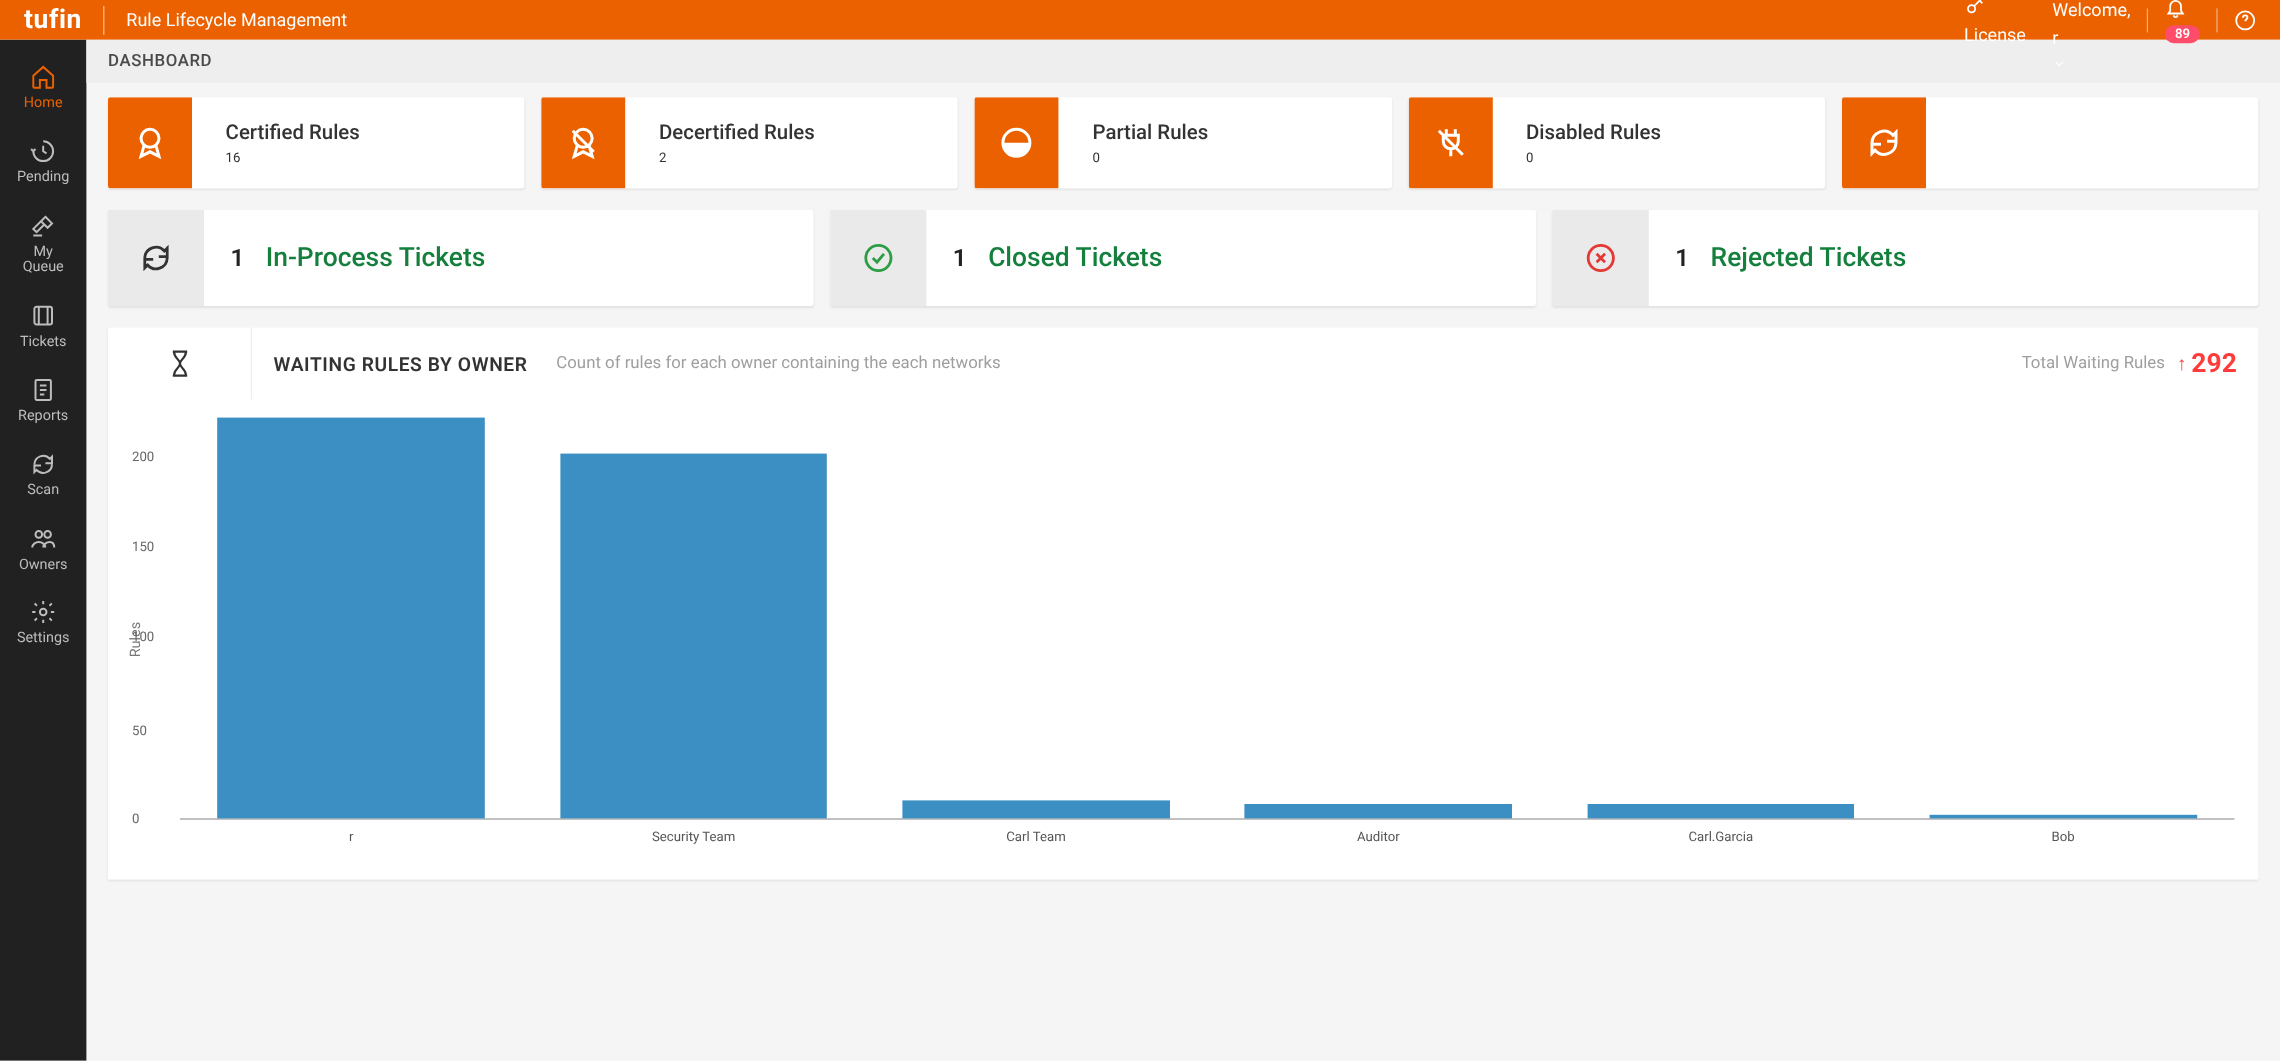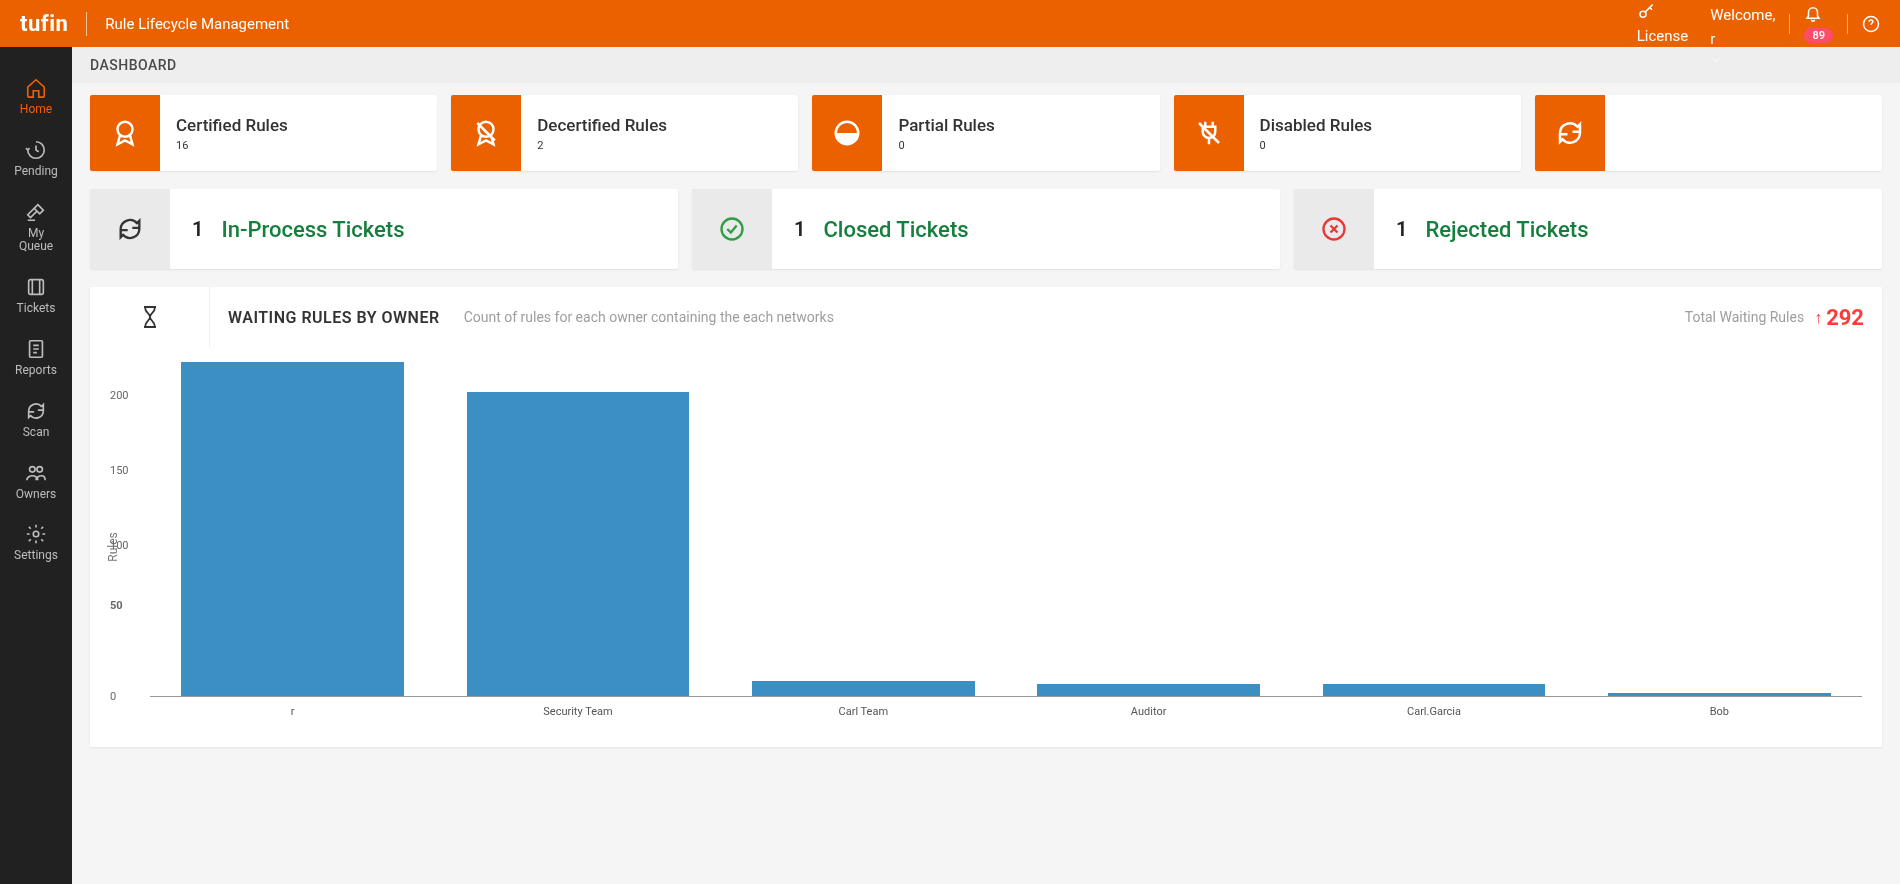--- a/index.html
+++ b/index.html
@@ -1,48 +1,48 @@
 <!DOCTYPE html>
 <html><head>
 <meta charset="utf-8">
 <style>
 * { margin:0; padding:0; box-sizing:border-box; font-family:"Segoe UI",Roboto,Arial,sans-serif; }
 html,body{width:1900px;height:884px;overflow:hidden;background:#f5f5f5;}
 .app{display:flex;flex-direction:column;width:100%;height:100%;}
 
 
-.topbar{height:47px;background:#eb6100;display:flex;align-items:center;color:#fff;padding:0 20px;font-size:15px;position:relative;}
+.topbar{height:33px;background:#eb6100;display:flex;align-items:center;color:#fff;padding:0 20px;font-size:15px;position:relative;}
 .topbar .logo{font-weight:700;font-size:22px;letter-spacing:0.5px;}
 .topbar .vdiv{width:1px;height:24px;background:rgba(255,255,255,.6);margin:0 18px;}
 .topbar .title{font-size:15px;}
 .topbar .spacer{flex:1;}
 .top-item{display:flex;align-items:flex-start;gap:6px;margin-left:22px;cursor:pointer;flex-direction:column;}
 .top-item svg{width:18px;height:18px;fill:none;stroke:#fff;stroke-width:2;}
 .badge{background:#ff4c6a;color:#fff;font-size:11px;padding:1px 8px;border-radius:10px;font-weight:600;}
 .topbar .sep{width:1px;height:20px;background:rgba(255,255,255,.5);margin:0 14px;}
 
 
 .body{flex:1;display:flex;min-height:0;}
-.sidebar{width:72px;background:#212121;display:flex;flex-direction:column;align-items:flex-start;padding-top:20px;}
+.sidebar{width:72px;background:#212121;display:flex;flex-direction:column;align-items:flex-start;padding-top:10px;}
 .sb-item{width:72px;padding:10px 0 12px 0;display:flex;flex-direction:column;align-items:center;gap:4px;color:#bdbdbd;font-size:12px;cursor:pointer;text-align:center;line-height:1.15;}
 .sb-item.active{color:#eb6100;}
 .sb-item svg{width:22px;height:22px;stroke:currentColor;fill:none;stroke-width:1.8;}
 
 .main{flex:1;display:flex;flex-direction:column;min-width:0;}
 .crumb{height:36px;background:#eee;display:flex;align-items:center;padding:0 18px;color:#4a4a4a;font-size:14px;letter-spacing:.5px;font-weight:500;}
 
 .content{flex:1;padding:12px 18px 0 18px;overflow:hidden;}
 
 
 .row{display:flex;gap:14px;}
 .card{flex:1;background:#fff;border-radius:2px;display:flex;height:76px;box-shadow:0 1px 2px rgba(0,0,0,.08);overflow:hidden;}
 .card .iconbox{width:70px;display:flex;align-items:center;justify-content:center;}
 .card .iconbox.orange{background:#eb6100;color:#fff;}
 .card .iconbox svg{width:30px;height:30px;stroke:currentColor;fill:none;stroke-width:2;}
-.card .txt{padding:14px 16px;display:flex;flex-direction:column;justify-content:center;}
+.card .txt{padding:14px 28px;display:flex;flex-direction:column;justify-content:center;}
 .card .txt .label{font-size:17px;color:#333;font-weight:500;}
 .card .txt .val{font-size:11px;color:#333;margin-top:4px;}
 
 
 .row2{display:flex;gap:14px;margin-top:18px;}
 .tcard{flex:1;background:#fff;border-radius:2px;display:flex;align-items:center;height:80px;box-shadow:0 1px 2px rgba(0,0,0,.08);}
 .tcard .ic{width:80px;display:flex;align-items:center;justify-content:center;background:#eaeaea;height:100%;}
 .tcard .ic svg{width:28px;height:28px;fill:none;stroke-width:2;}
 .tcard .num{font-size:20px;font-weight:600;color:#222;margin:0 18px 0 22px;}
 .tcard .lbl{font-size:22px;color:#15803d;font-weight:500;}
@@ -276,21 +276,21 @@
             <span class="psub">Count of rules for each owner containing the each networks</span>
             <span class="pspacer"></span>
             <span class="ptot-label">Total Waiting Rules</span>
             <span class="arrow">↑</span>
             <span class="ptot">292</span>
           </div>
           <div class="chart">
             <span class="ylabel">Rules</span>
             <div class="plot" id="plot">
                 <span class="tick" style="bottom: 0px;">0</span>
-                <span class="tick" style="bottom: 91px; font-weight: bold;">50</span>
+                <span class="tick" style="bottom: 73px;">50</span>
                 <span class="tick" style="bottom: 150.667px;">100</span>
                 <span class="tick" style="bottom: 226px;">150</span>
                 <span class="tick" style="bottom: 301.333px;">200</span>
                 <div class="bars">
                   <div class="barwrap">
                     <div class="bar" style="height: 334.48px;"></div>
                     <span class="barlbl">r</span>
                   </div>
                   <div class="barwrap">
                     <div class="bar" style="height: 304.347px;"></div>

